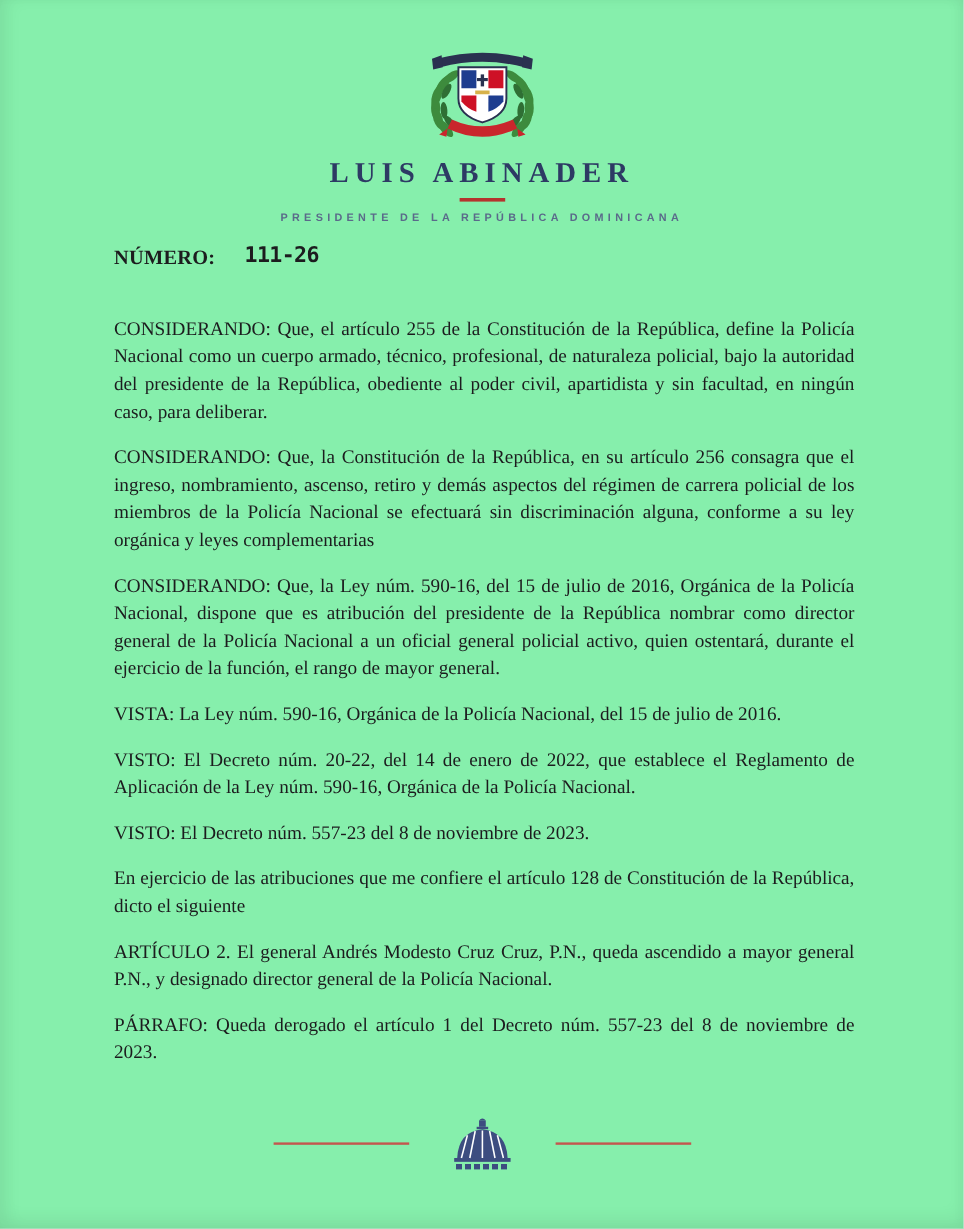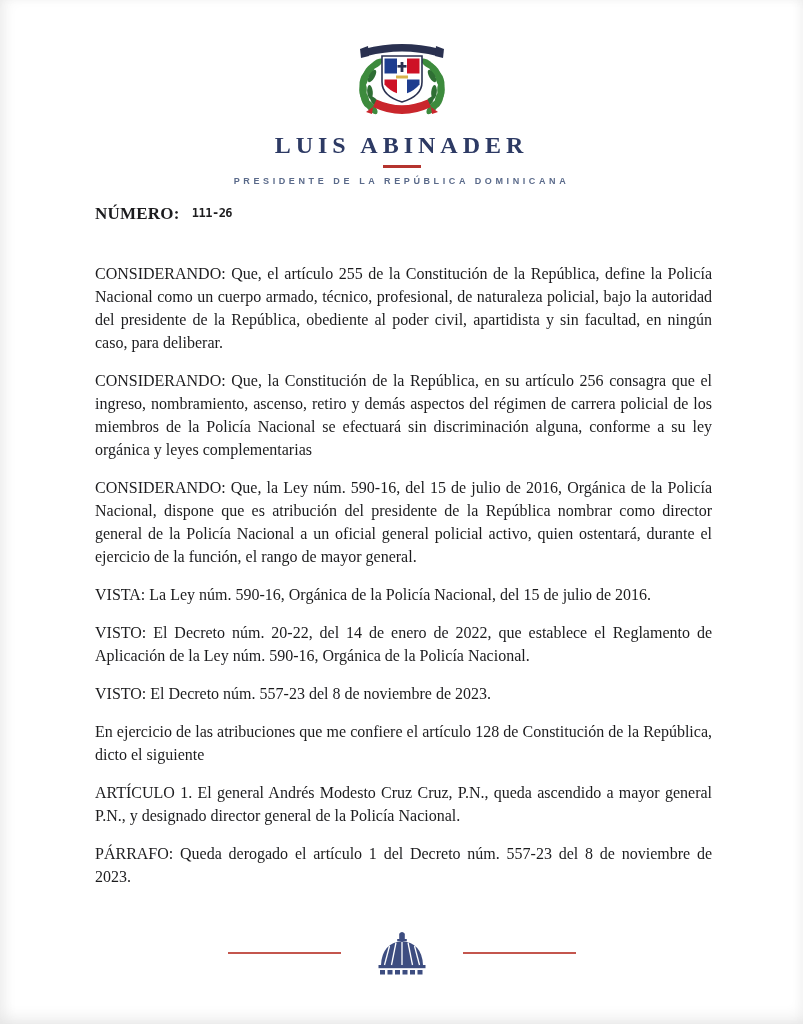--- a/index.html
+++ b/index.html
@@ -2,21 +2,21 @@
 <html lang="es"><head>
 <meta charset="utf-8">
 <style>
   * { margin: 0; padding: 0; box-sizing: border-box; }
   html, body { background: #e9e9ec; }
   .page {
     position: relative;
     width: 803px;
     height: 1024px;
     margin: 0 auto;
-    background: #ffffff;
+    background: #86efac;
     font-family: "Liberation Serif", serif;
     color: #1c1c1e;
     overflow: hidden;
     box-shadow: inset 0 -8px 14px rgba(0,0,0,0.06), inset 8px 0 12px rgba(0,0,0,0.035), inset -4px 0 8px rgba(0,0,0,0.02);
   }
   
   .letterhead { padding-top: 36px; text-align: center; }
   .coat-of-arms { display: block; margin: 0 auto; }
   .president-name {
     margin-top: 10px;
@@ -37,26 +37,26 @@
     font-weight: 600;
     letter-spacing: 3.6px;
     color: #5a6a8a;
   }
   
   .doc-content { margin: 0 91px 0 95px; }
   .number-line { margin-top: 18px; font-size: 17px; }
   .number-label { font-weight: 700; letter-spacing: 0.2px; text-align: right; }
   .number-value {
     font-family: "DejaVu Sans Mono", monospace;
-    font-size: 12px;
+    font-size: 18px;
     font-weight: 600;
     letter-spacing: -0.5px;
     display: inline-block;
     transform: translateY(-2px);
-    margin-left: 8px;
+    margin-left: 20px;
   }
   .doc-body { margin-top: 38px; }
   .doc-body p {
     font-size: 16px;
     line-height: 23px;
     text-align: justify;
     margin-bottom: 15px;
   }
   .doc-body p.center {
     text-align: center;
@@ -151,21 +151,21 @@
     </div>
 
     <div class="doc-body">
         <p><span class="b">CONSIDERANDO</span><span>: Que, el artículo 255 de la Constitución de la República, define la Policía Nacional como un cuerpo armado, técnico, profesional, de naturaleza policial, bajo la autoridad del presidente de la República, obediente al poder civil, apartidista y sin facultad, en ningún caso, para deliberar.</span></p>
         <p><span class="b">CONSIDERANDO:</span><span> Que, la Constitución de la República, en su artículo 256 consagra que el ingreso, nombramiento, ascenso, retiro y demás aspectos del régimen de carrera policial de los miembros de la Policía Nacional se efectuará sin discriminación alguna, conforme a su ley orgánica y leyes complementarias</span></p>
         <p><span class="b">CONSIDERANDO:</span><span> Que, la Ley núm. 590-16, del 15 de julio de 2016, Orgánica de la Policía Nacional, dispone que es atribución del presidente de la República nombrar como director general de la Policía Nacional a un oficial general policial activo, quien ostentará, durante el ejercicio de la función, el rango de mayor general.</span></p>
         <p><span class="b">VISTA</span><span>: La Ley núm. 590-16, Orgánica de la Policía Nacional, del 15 de julio de 2016.</span></p>
         <p><span class="b">VISTO:</span><span> El Decreto núm. 20-22, del 14 de enero de 2022, que establece el Reglamento de Aplicación de la Ley núm. 590-16, Orgánica de la Policía Nacional.</span></p>
         <p><span class="b">VISTO:</span><span> El Decreto núm. 557-23 del 8 de noviembre de 2023.</span></p>
         <p><span>En ejercicio de las atribuciones que me confiere el artículo 128 de Constitución de la República, dicto el siguiente</span></p>
-        <p><span class="b">ARTÍCULO 1.</span><span> El </span><span class="b">general Andrés Modesto Cruz Cruz, P.N.</span><span>, queda ascendido a mayor general P.N., y designado director general de la Policía Nacional.</span></p>
+        <p><span class="b">ARTÍCULO 2.</span><span> El </span><span class="b">general Andrés Modesto Cruz Cruz, P.N.</span><span>, queda ascendido a mayor general P.N., y designado director general de la Policía Nacional.</span></p>
         <p><span class="b">PÁRRAFO:</span><span>  Queda derogado el artículo 1 del Decreto núm. 557-23 del 8 de noviembre de 2023.</span></p>
       </div>
   </div>
 
   <div class="doc-footer">
     <div class="footer-rule left"></div>
     <svg class="dome" width="58" height="46" viewBox="0 0 58 46" aria-hidden="true">
       <g fill="#3d4d80">
         <path d="M26 4 Q29 0 32 4 Z"></path>
         <rect x="26.2" y="4" width="5.6" height="5"></rect>

